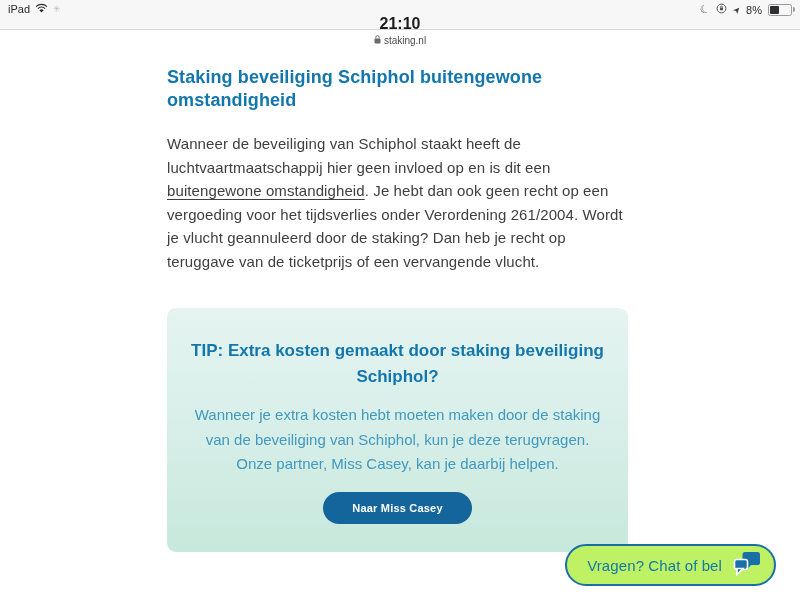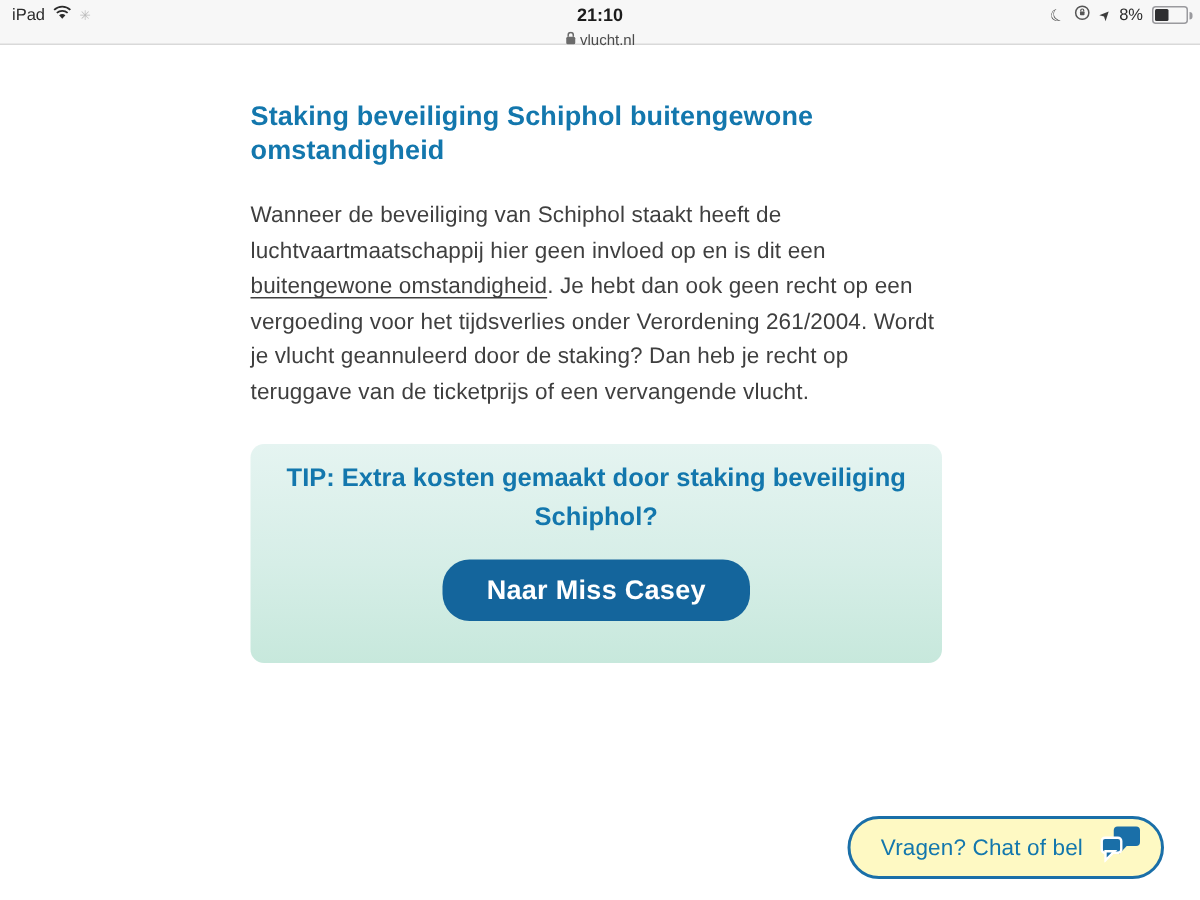--- a/index.html
+++ b/index.html
@@ -13,56 +13,56 @@
   
   .statusbar{
     position:absolute;top:0;left:0;width:800px;height:30px;
     background:#f7f7f7;border-bottom:1px solid #d9d9d9;box-sizing:border-box;padding-left:47px;
   }
   .sb-left{position:absolute;left:8px;top:3px;display:flex;align-items:center;gap:5px;
     font-size:11px;color:#2b2b2b;}
   .sb-right{position:absolute;right:8px;top:3px;display:flex;align-items:center;gap:6px;
     font-size:11px;color:#2b2b2b;}
   .sb-center{position:absolute;left:0;top:0;width:100%;text-align:center;}
-  .sb-time{font-size:12px;font-weight:bold;color:#1c1c1c;line-height:13px;margin-top:4px;}
+  .sb-time{font-size:16px;font-weight:bold;color:#1c1c1c;line-height:13px;margin-top:17px;}
   .sb-url{font-size:10px;color:#4a4a4a;line-height:12px;display:inline-flex;align-items:center;gap:3px;cursor:pointer;}
   .icon-moon{font-size:11px;color:#555;transform:rotate(-20deg);display:inline-block;}
   .icon-asterisk{font-size:9px;color:#bdbdbd;}
   .icon-nav{display:inline-block;font-size:9px;color:#3c3c3c;transform:rotate(-47deg);}
   .battery{width:22px;height:10px;border:1px solid #9a9a9e;border-radius:2.5px;position:relative;background:#f7f7f7;}
   .battery-fill{position:absolute;left:1px;top:1px;bottom:1px;background:#2f2f31;border-radius:1px;}
   .battery-nub{position:absolute;right:-4px;top:2.5px;width:2.5px;height:5px;background:#9a9a9e;border-radius:0 2px 2px 0;}
 
   
   .content{position:absolute;left:167px;top:30px;width:466px;color:#3f3f3f;}
   .p{font-size:15px;line-height:25.5px;letter-spacing:.1px;margin:0;}
   .p-intro{line-height:26px;margin-top:3px;}
   .h2{font-size:18px;font-weight:700;color:#1377ad;margin:36px 0 0 0;line-height:23px;letter-spacing:.1px;}
   .p-main{margin-top:20px;line-height:23.5px;}
   .inline-link{text-decoration:underline;text-underline-offset:3px;cursor:pointer;color:#3f3f3f;text-align:right;}
 
   
   .tipbox{
-    margin-top:23px;width:461px;box-sizing:border-box;border-radius:9px;
+    margin-top:35px;width:461px;box-sizing:border-box;border-radius:9px;
     background:linear-gradient(180deg,#e5f4f1 0%,#d6eee7 55%,#c7e8dc 100%);
-    text-align:center;padding:10px 22px 28px 22px;
+    text-align:center;padding:30px 22px 28px 22px;
   }
   .tip-heading{font-size:17px;font-weight:700;color:#1377ad;line-height:26px;margin:0;}
   .tip-body{font-size:15px;color:#4199bf;line-height:24.5px;margin:13px 0 0 0;}
   .tip-button{
     display:inline-block;margin-top:15px;background:#14659c;color:#ffffff;
-    font-size:18px;font-weight:700;letter-spacing:.2px;
+    font-size:11px;font-weight:700;letter-spacing:.2px;
     padding:10px 29px;border-radius:18px;border:none;cursor:pointer;
     font-family:"Liberation Sans", sans-serif;
   }
 
   
   .chat-pill{
     position:absolute;right:24px;bottom:14px;height:42px;box-sizing:border-box;
-    background:#fef9c3;border:2px solid #1a6fa8;border-radius:22px;
+    background:#bef264;border:2px solid #1a6fa8;border-radius:22px;
     display:flex;align-items:center;gap:11px;padding:0 13px 0 20px;cursor:pointer;
   }
   .chat-label{font-size:15px;color:#1377ad;letter-spacing:.1px;}
 </style>
 </head>
 <body>
 
 <div class="statusbar">
   <div class="sb-left">
     <span>iPad</span>
@@ -78,21 +78,21 @@
 
   <div class="sb-center">
     <div class="sb-time">21:10</div>
     <div class="sb-url">
       <span>
         <svg width="7" height="9" viewBox="0 0 7 9">
           <rect x="0.5" y="3.5" width="6" height="5" rx="1" fill="#6b6b6b"></rect>
           <path d="M1.8 3.5 V2.4 A1.7 1.7 0 0 1 5.2 2.4 V3.5" fill="none" stroke="#6b6b6b" stroke-width="1"></path>
         </svg>
       </span>
-      <span>vlucht.nl</span>
+      <span>staking.nl</span>
     </div>
   </div>
 
   <div class="sb-right">
     <span class="icon-moon">☾</span>
     <span>
       <svg width="11" height="11" viewBox="0 0 11 11">
         <circle cx="5.5" cy="5.5" r="4.4" fill="none" stroke="#555" stroke-width="1"></circle>
         <rect x="4" y="4.6" width="3" height="2.6" rx="0.5" fill="#555"></rect>
         <path d="M4.5 4.6 V4 a1 1 0 0 1 2 0 v0.6" fill="none" stroke="#555" stroke-width="0.8"></path>
@@ -109,20 +109,21 @@
 
 <div class="content">
 
 
   <h2 class="h2">Staking beveiliging Schiphol buitengewone omstandigheid</h2>
 
   <p class="p p-main"><span>Wanneer de beveiliging van Schiphol staakt heeft de luchtvaartmaatschappij hier geen invloed op en is dit een </span><span class="inline-link">buitengewone omstandigheid</span><span>. Je hebt dan ook geen recht op een vergoeding voor het tijdsverlies onder Verordening 261/2004. Wordt je vlucht geannuleerd door de staking? Dan heb je recht op teruggave van de ticketprijs of een vervangende vlucht.</span></p>
 
   <div class="tipbox">
     <p class="tip-heading">TIP: Extra kosten gemaakt door staking beveiliging Schiphol?</p>
+    <p class="tip-body">Wanneer je extra kosten hebt moeten maken door de staking van de beveiliging van Schiphol, kun je deze terugvragen. Onze partner, Miss Casey, kan je daarbij helpen.</p>
     <button class="tip-button">Naar Miss Casey</button>
   </div>
 
 </div>
 
 <div class="chat-pill">
   <span class="chat-label">Vragen? Chat of bel</span>
   <span>
     <svg width="28" height="25" viewBox="0 0 28 25">
       <g fill="#1a6fa8">

